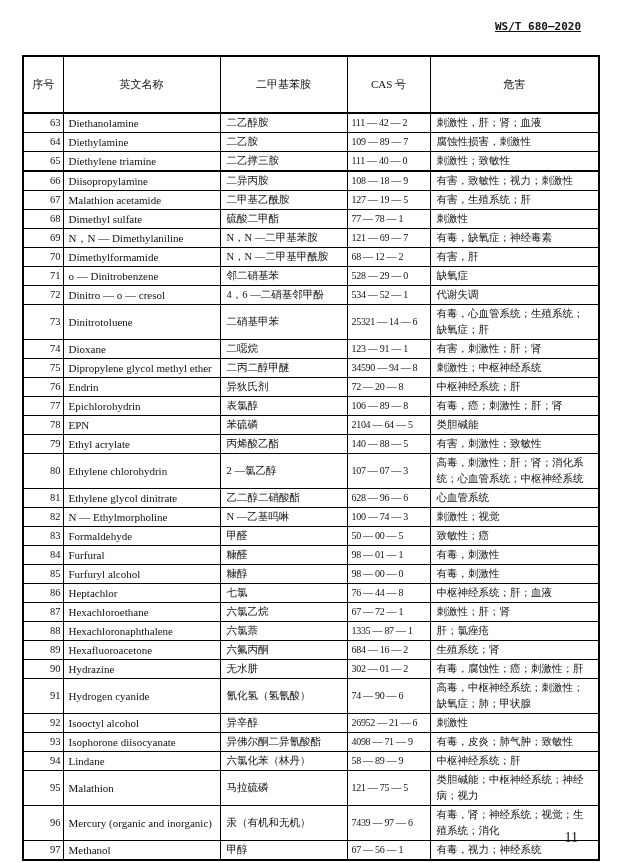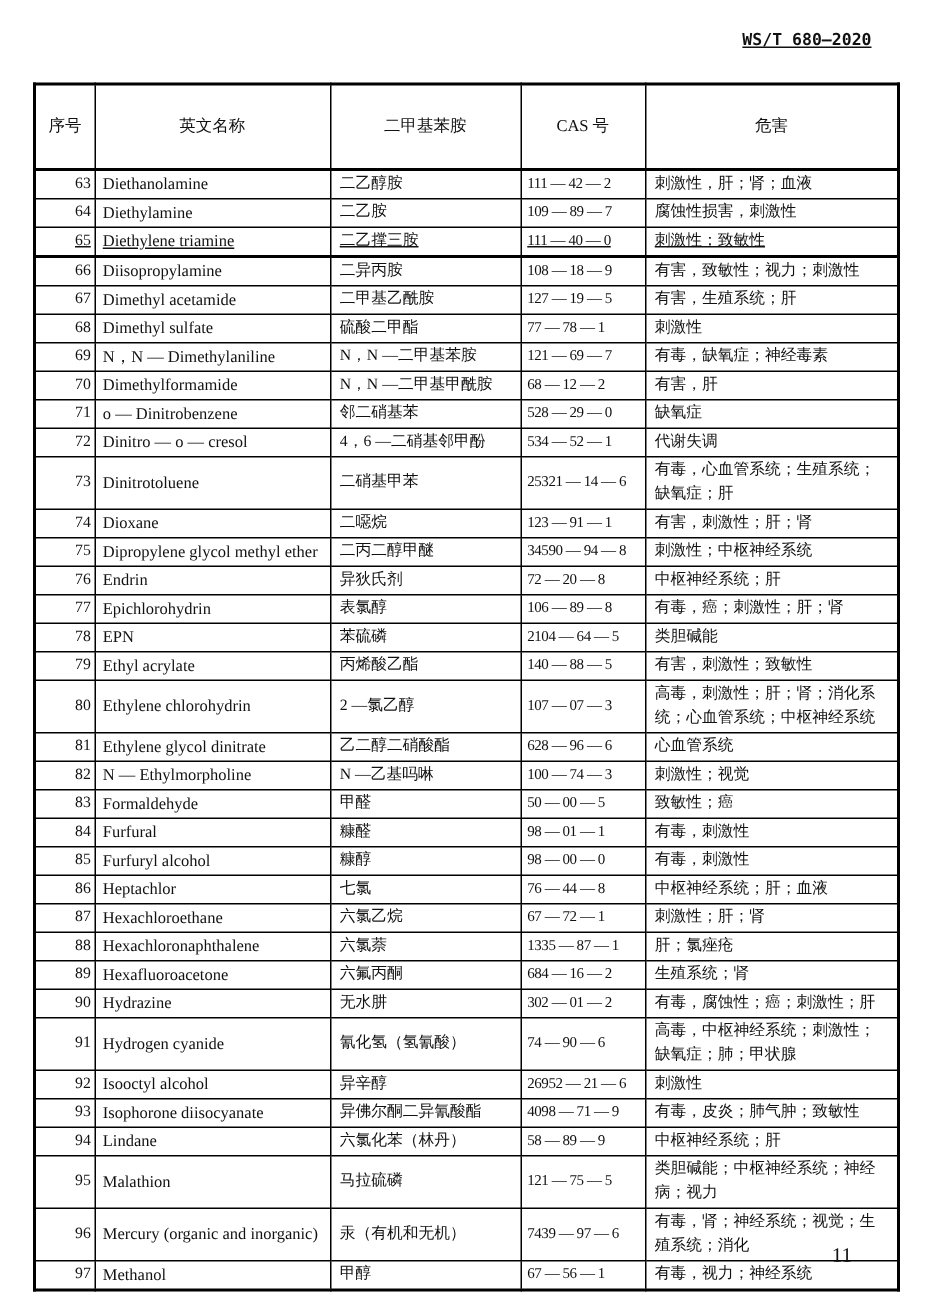--- a/index.html
+++ b/index.html
@@ -15,41 +15,41 @@
   }
   table.chem{
     position:absolute;left:22px;top:55px;width:576px;
     border-collapse:collapse;table-layout:fixed;
   }
   table.chem,table.chem th,table.chem td{
     border:1px solid #000;
   }
   table.chem{border:2px solid #000;}
   thead tr{border-bottom:2px solid #000;}
-  tr.thick-bottom{border-bottom:2px solid #000;text-decoration:underline;}
+  tr.thick-bottom{border-bottom:2px solid #000;}
   th{
     font-size:11px;font-weight:normal;
     padding:20px 2px;height:15px;line-height:15px;
   }
   td{
     font-size:10.5px;padding:1px 6px;line-height:16px;
     vertical-align:middle;overflow:hidden;
   }
   tbody tr{height:19px;}
   col.c-no{width:40px;}
   col.c-en{width:157px;}
   col.c-zh{width:127px;}
   col.c-cas{width:83px;}
   col.c-hz{width:169px;}
   td.no{text-align:right;padding:1px 2px;}
   td.en{font-size:11px;padding:1px 5px;}
   td.cas{font-size:10px;white-space:nowrap;letter-spacing:-0.3px;padding:1px 4px;}
   td.hz{padding:1px 6px;}
   .page-number{
-    position:absolute;top:830px;right:49px;
+    position:absolute;top:830px;right:39px;
     font-size:14px;font-family:"Liberation Serif","DejaVu Serif",serif;
   }
 </style>
 </head>
 <body>
 
 <div class="doc-code">WS/T 680—2020</div>
 
 <table class="chem">
   <colgroup>
@@ -92,21 +92,21 @@
   </tr>
       <tr>
     <td class="no">66</td>
     <td class="en">Diisopropylamine</td>
     <td class="zh">二异丙胺</td>
     <td class="cas">108 — 18 — 9</td>
     <td class="hz">有害，致敏性；视力；刺激性</td>
   </tr>
       <tr>
     <td class="no">67</td>
-    <td class="en">Dimethyl acetamide</td>
+    <td class="en">Malathion acetamide</td>
     <td class="zh">二甲基乙酰胺</td>
     <td class="cas">127 — 19 — 5</td>
     <td class="hz">有害，生殖系统；肝</td>
   </tr>
       <tr>
     <td class="no">68</td>
     <td class="en">Dimethyl sulfate</td>
     <td class="zh">硫酸二甲酯</td>
     <td class="cas">77 — 78 — 1</td>
     <td class="hz">刺激性</td>

